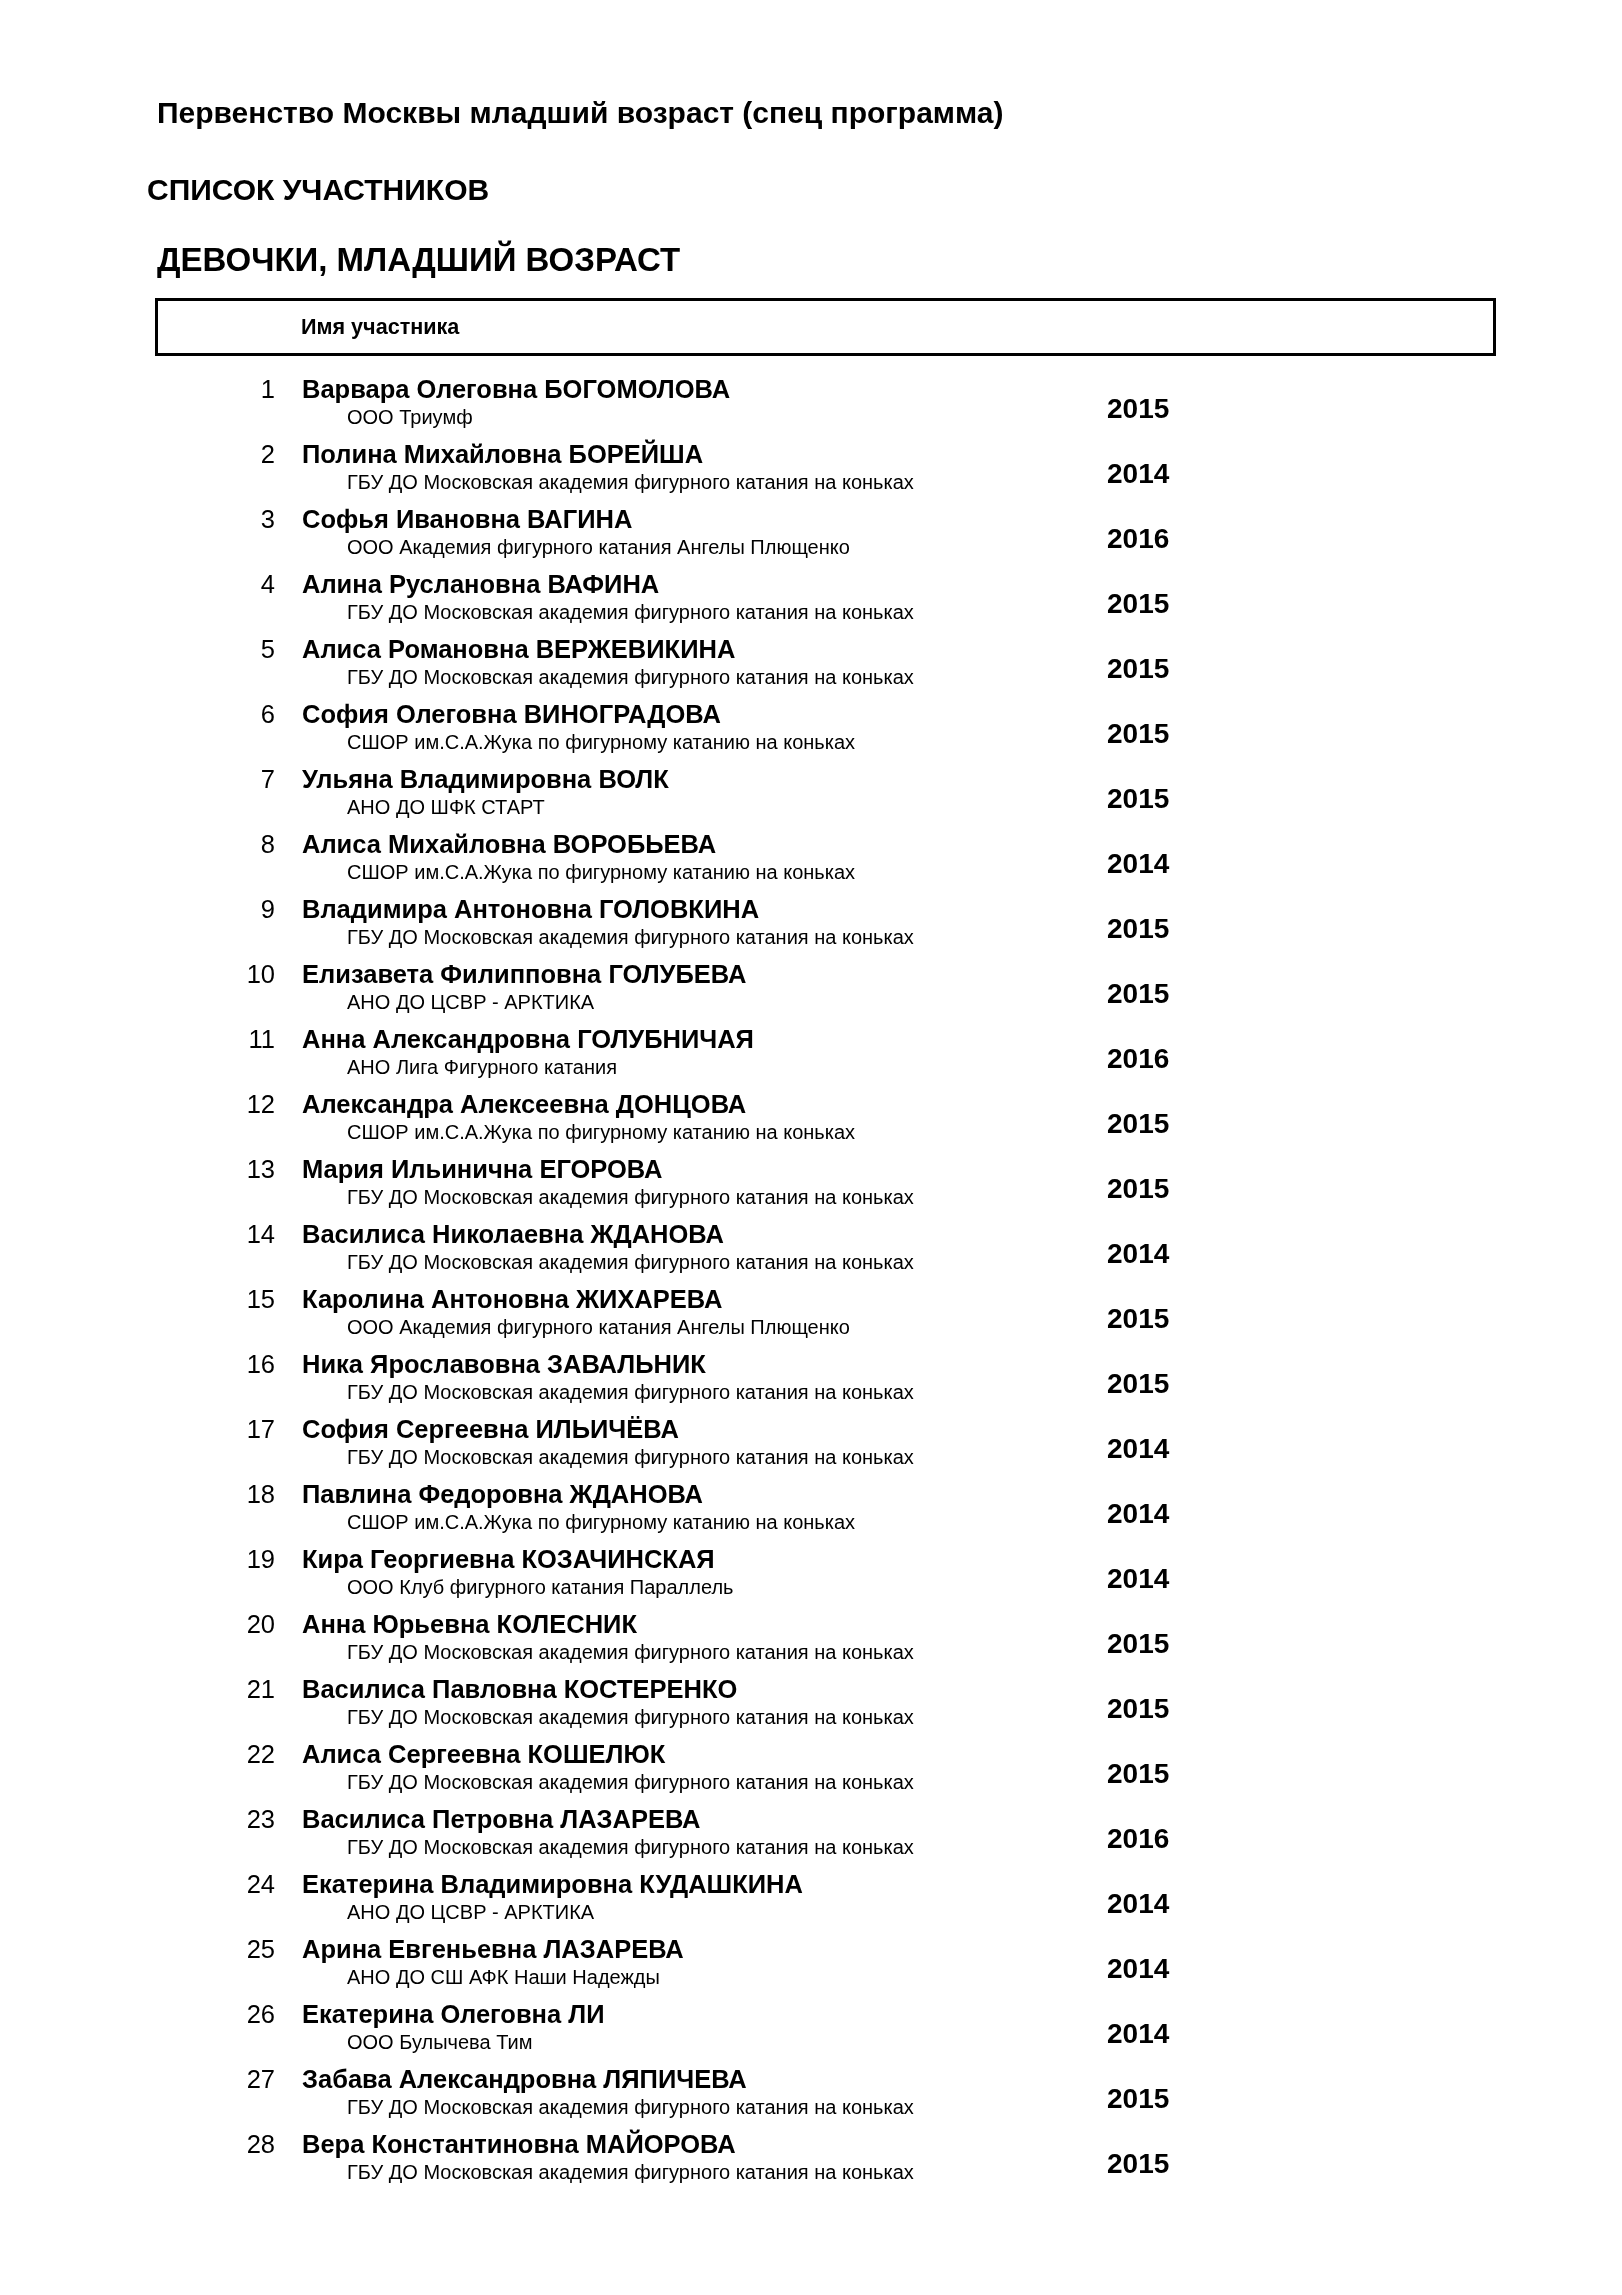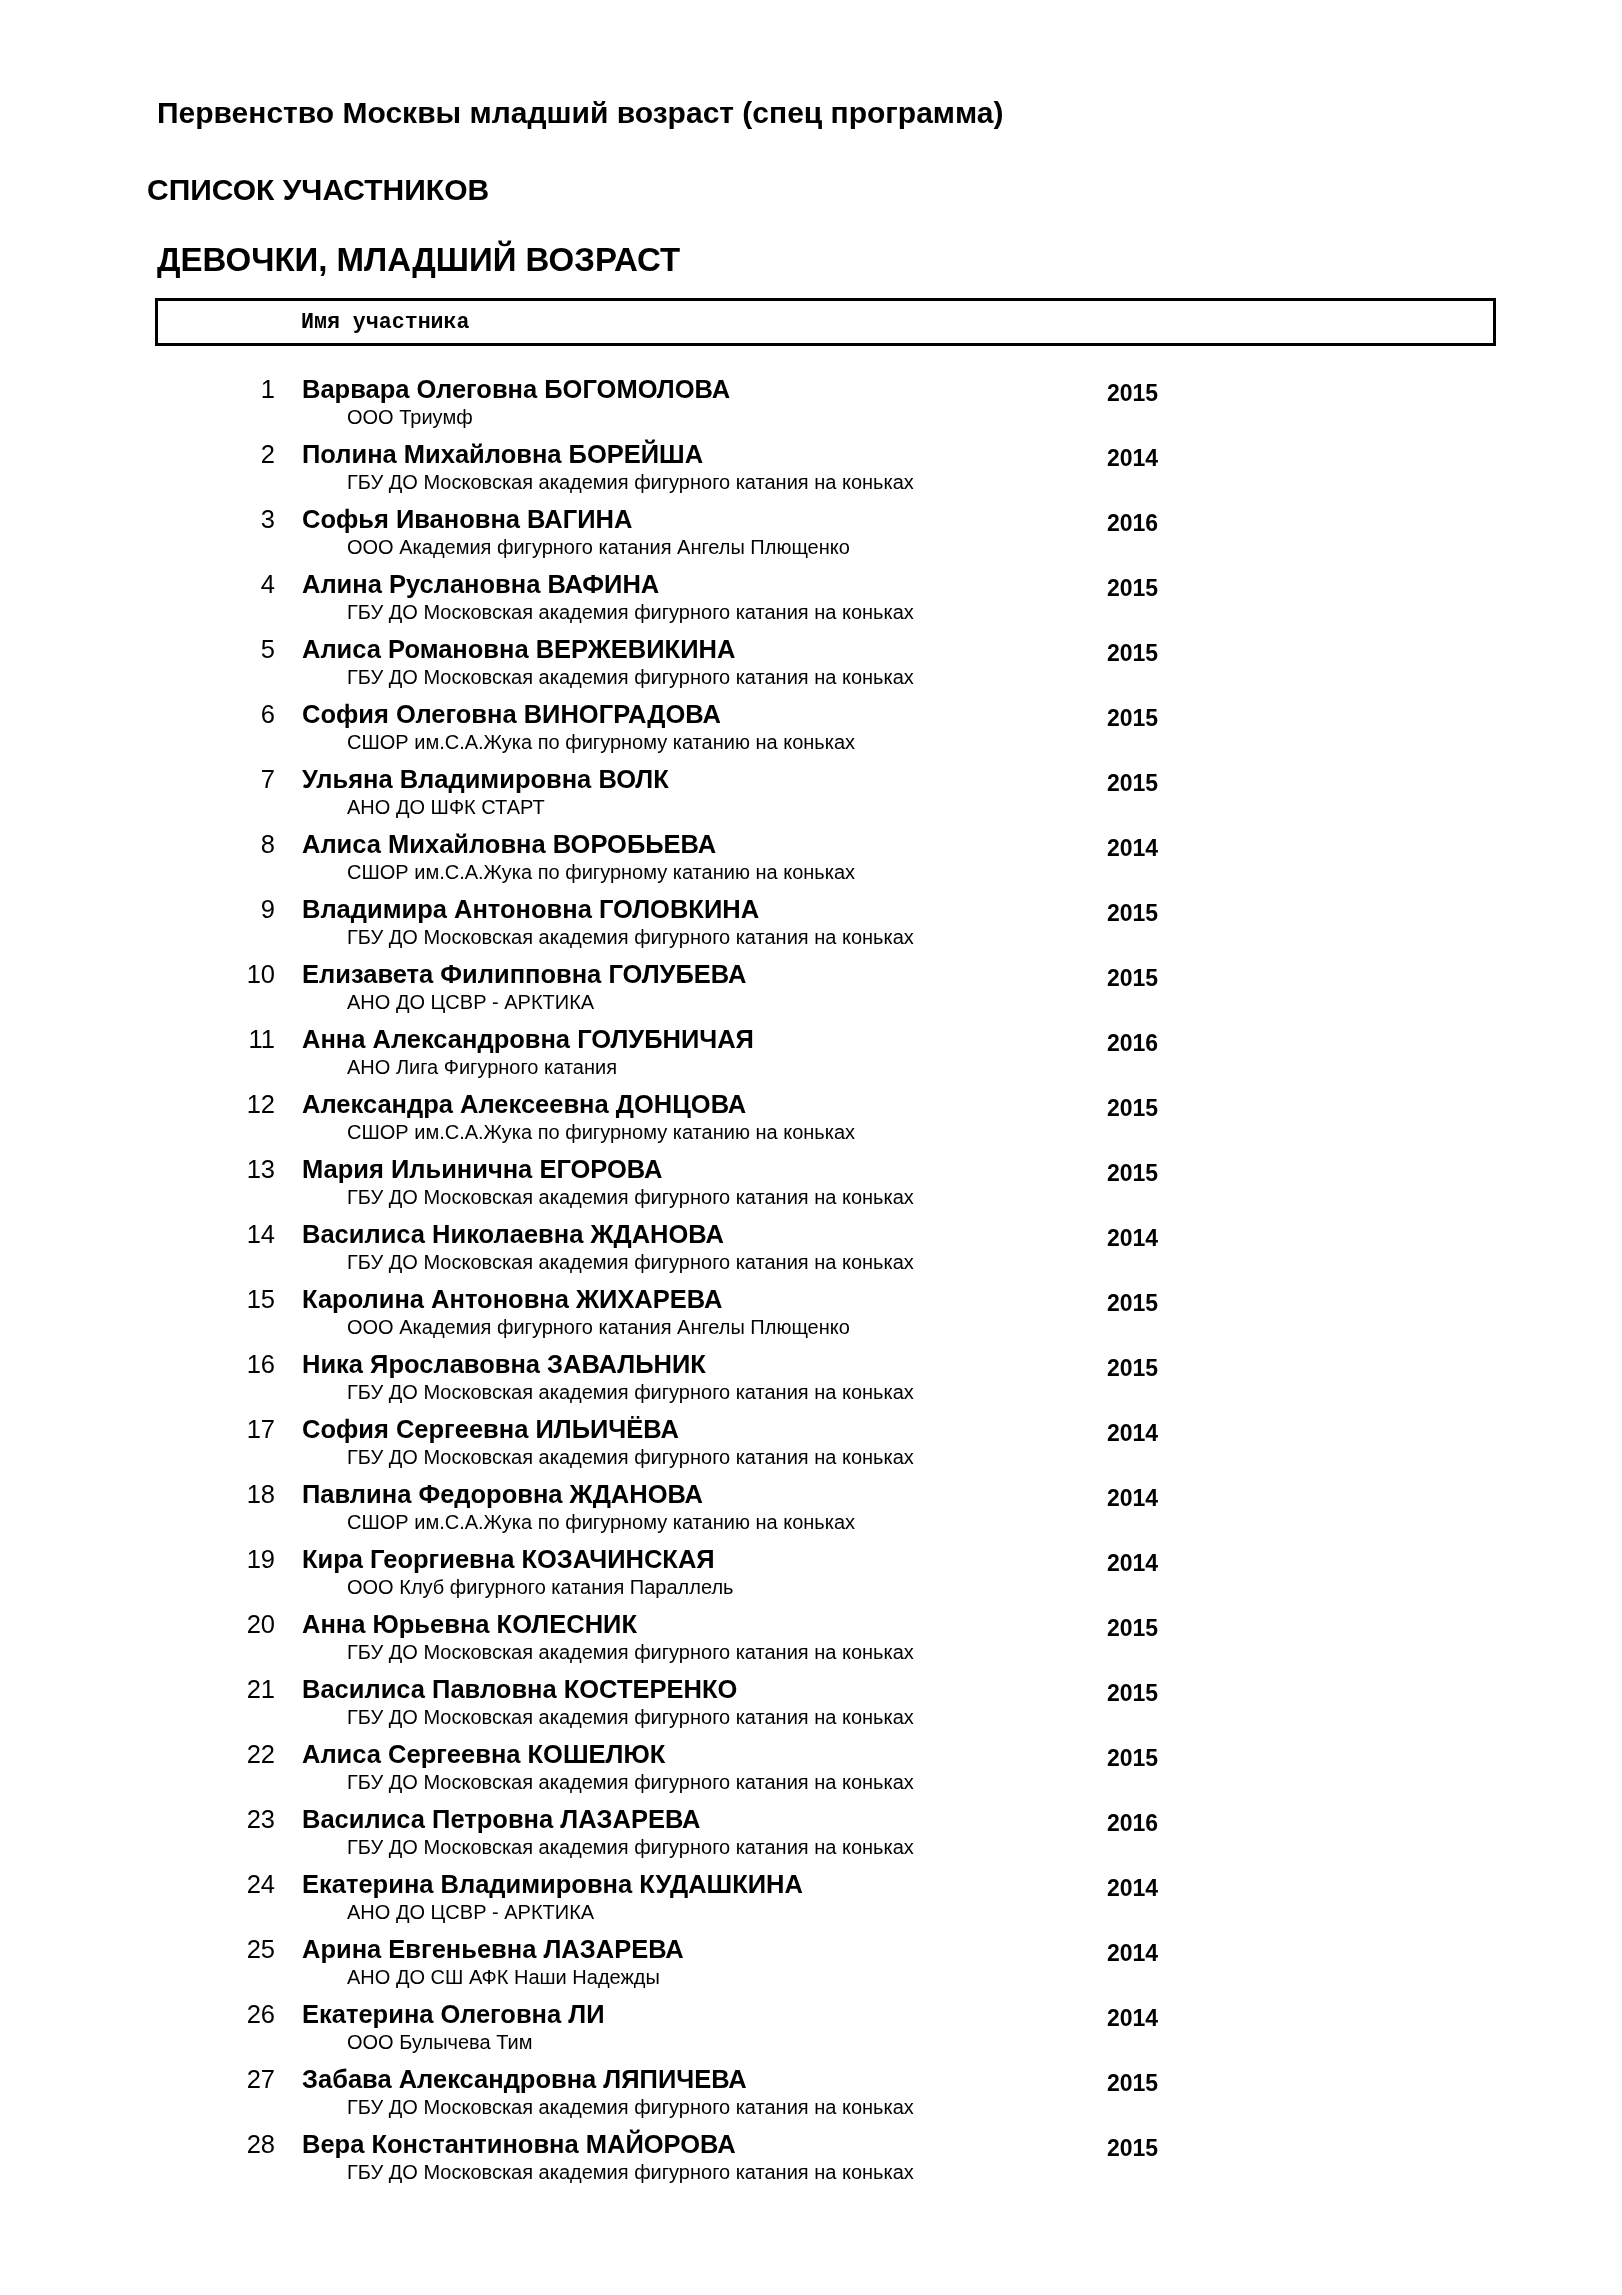--- a/index.html
+++ b/index.html
@@ -34,26 +34,25 @@
     top: 241px;
     font-size: 33px;
     font-weight: 700;
     white-space: nowrap;
   }
   .table-header-box {
     position: absolute;
     left: 155px;
     top: 298px;
     width: 1341px;
-    height: 48px;
+    height: 58px;
     border: 3.9px solid #000000;
     background: #ffffff;
     display: flex;
     align-items: center;
-    font-family: Liberation Mono, monospace;
   }
   .table-header-label {
     padding-left: 143px;
     font-size: 21.6px;
     font-weight: 700;
     white-space: nowrap;
   }
   .rows {
     position: absolute;
     left: 0;
@@ -80,22 +79,22 @@
     left: 302px;
     top: 9.2px;
     font-size: 25.5px;
     font-weight: 700;
     line-height: 1.1;
     white-space: nowrap;
   }
   .row .year {
     position: absolute;
     left: 1107px;
-    top: 15px;
-    font-size: 23px;
+    top: 28px;
+    font-size: 28px;
     font-weight: 700;
     line-height: 1.1;
   }
   .row .club {
     position: absolute;
     left: 347px;
     top: 40px;
     font-size: 20px;
     font-weight: 400;
     line-height: 1.1;

